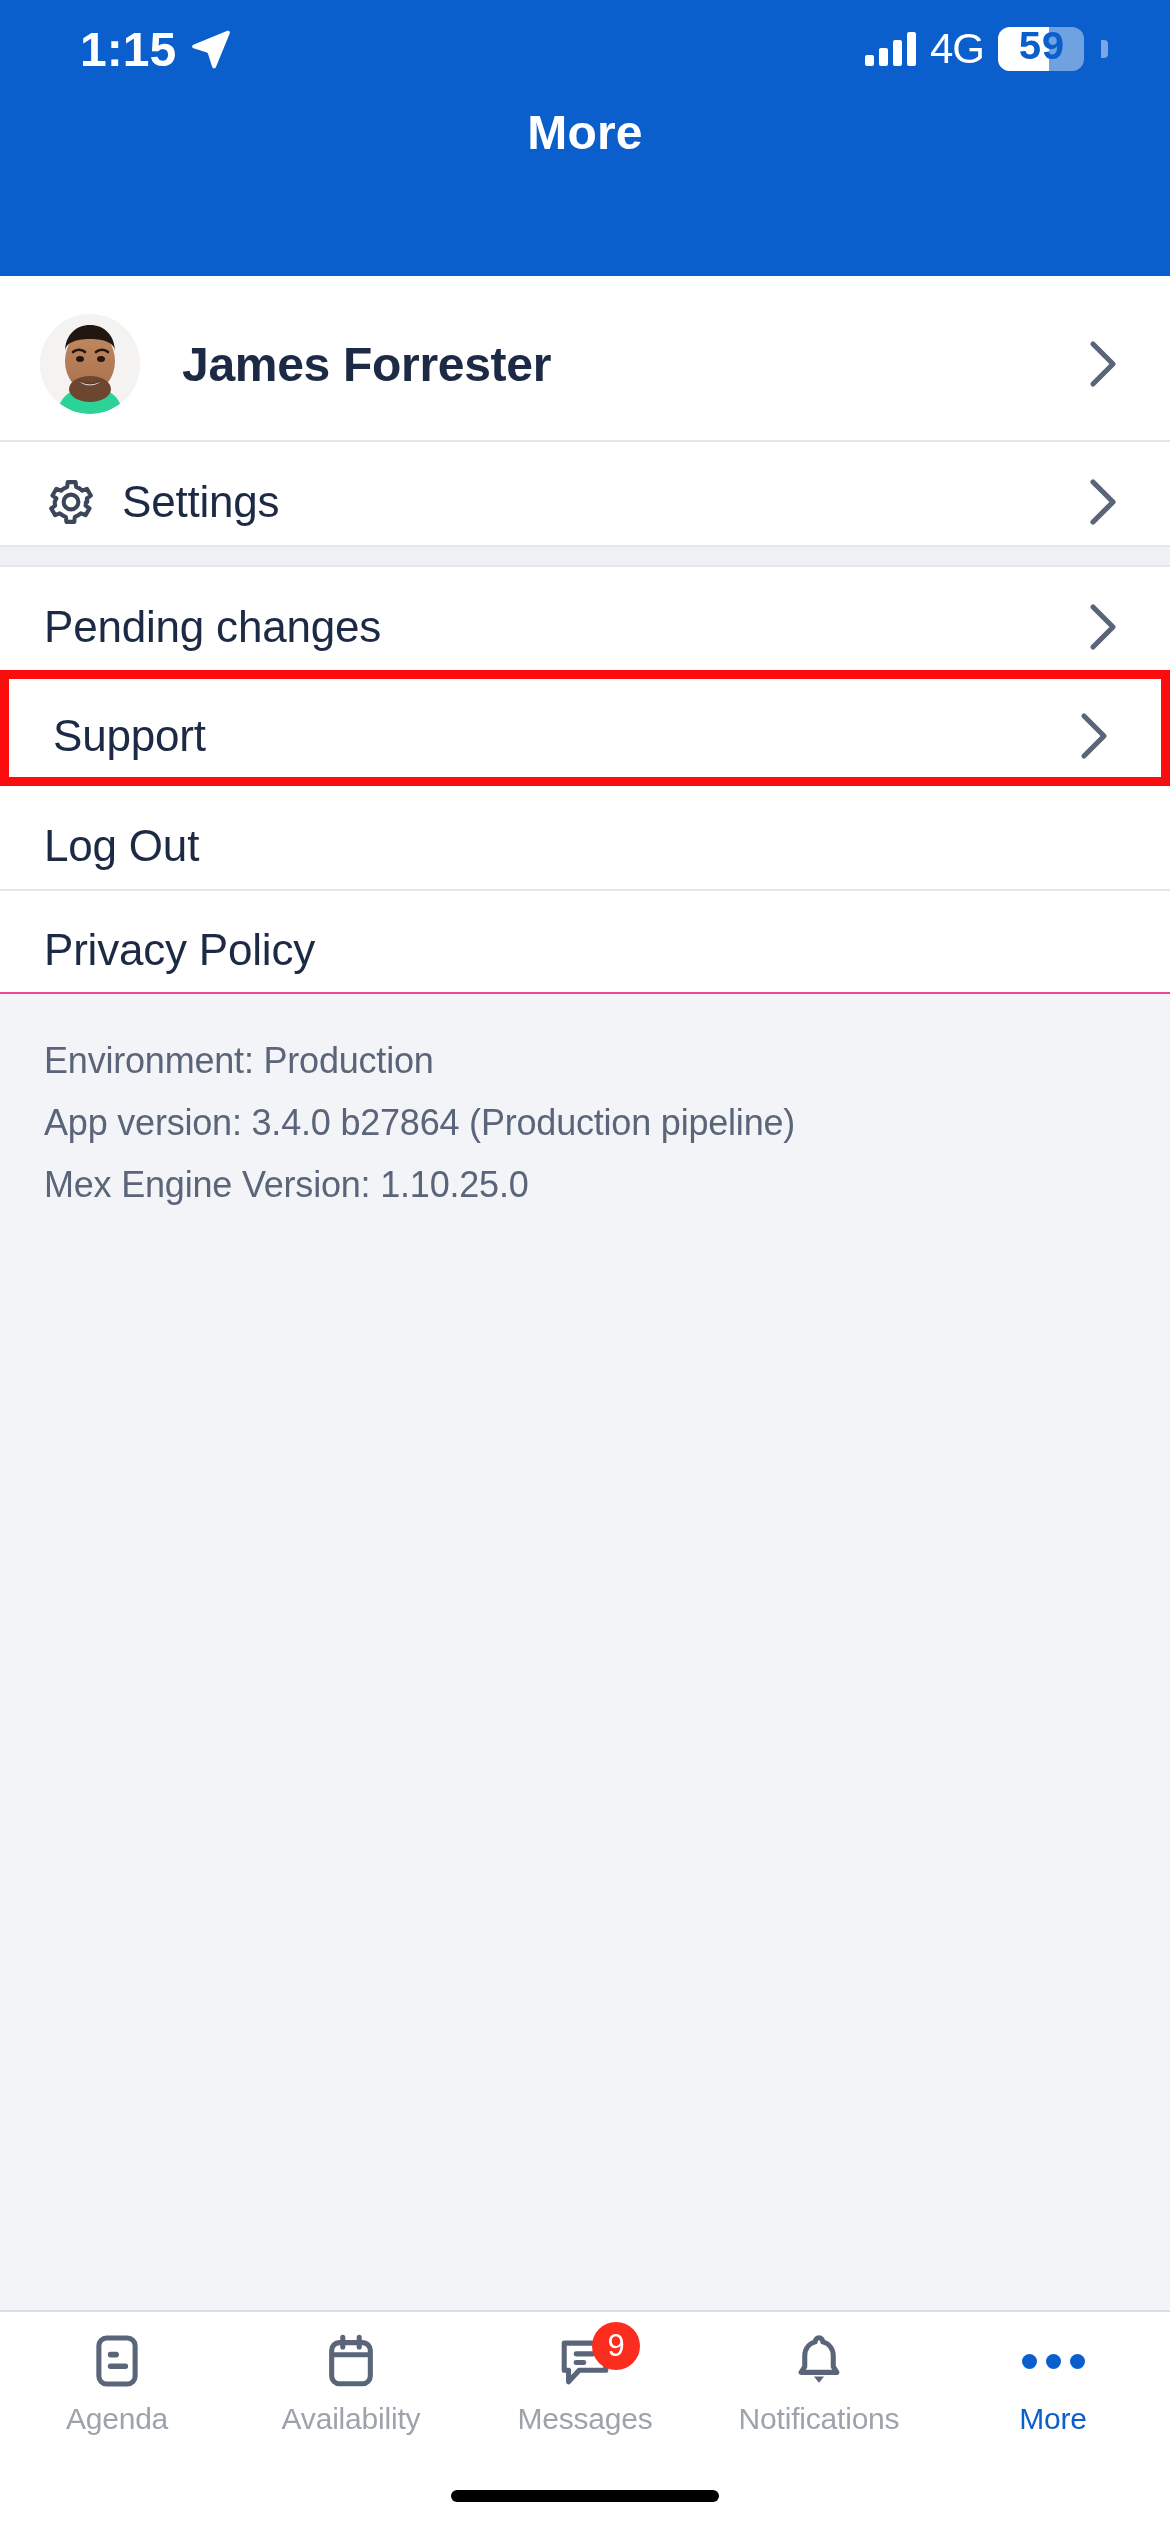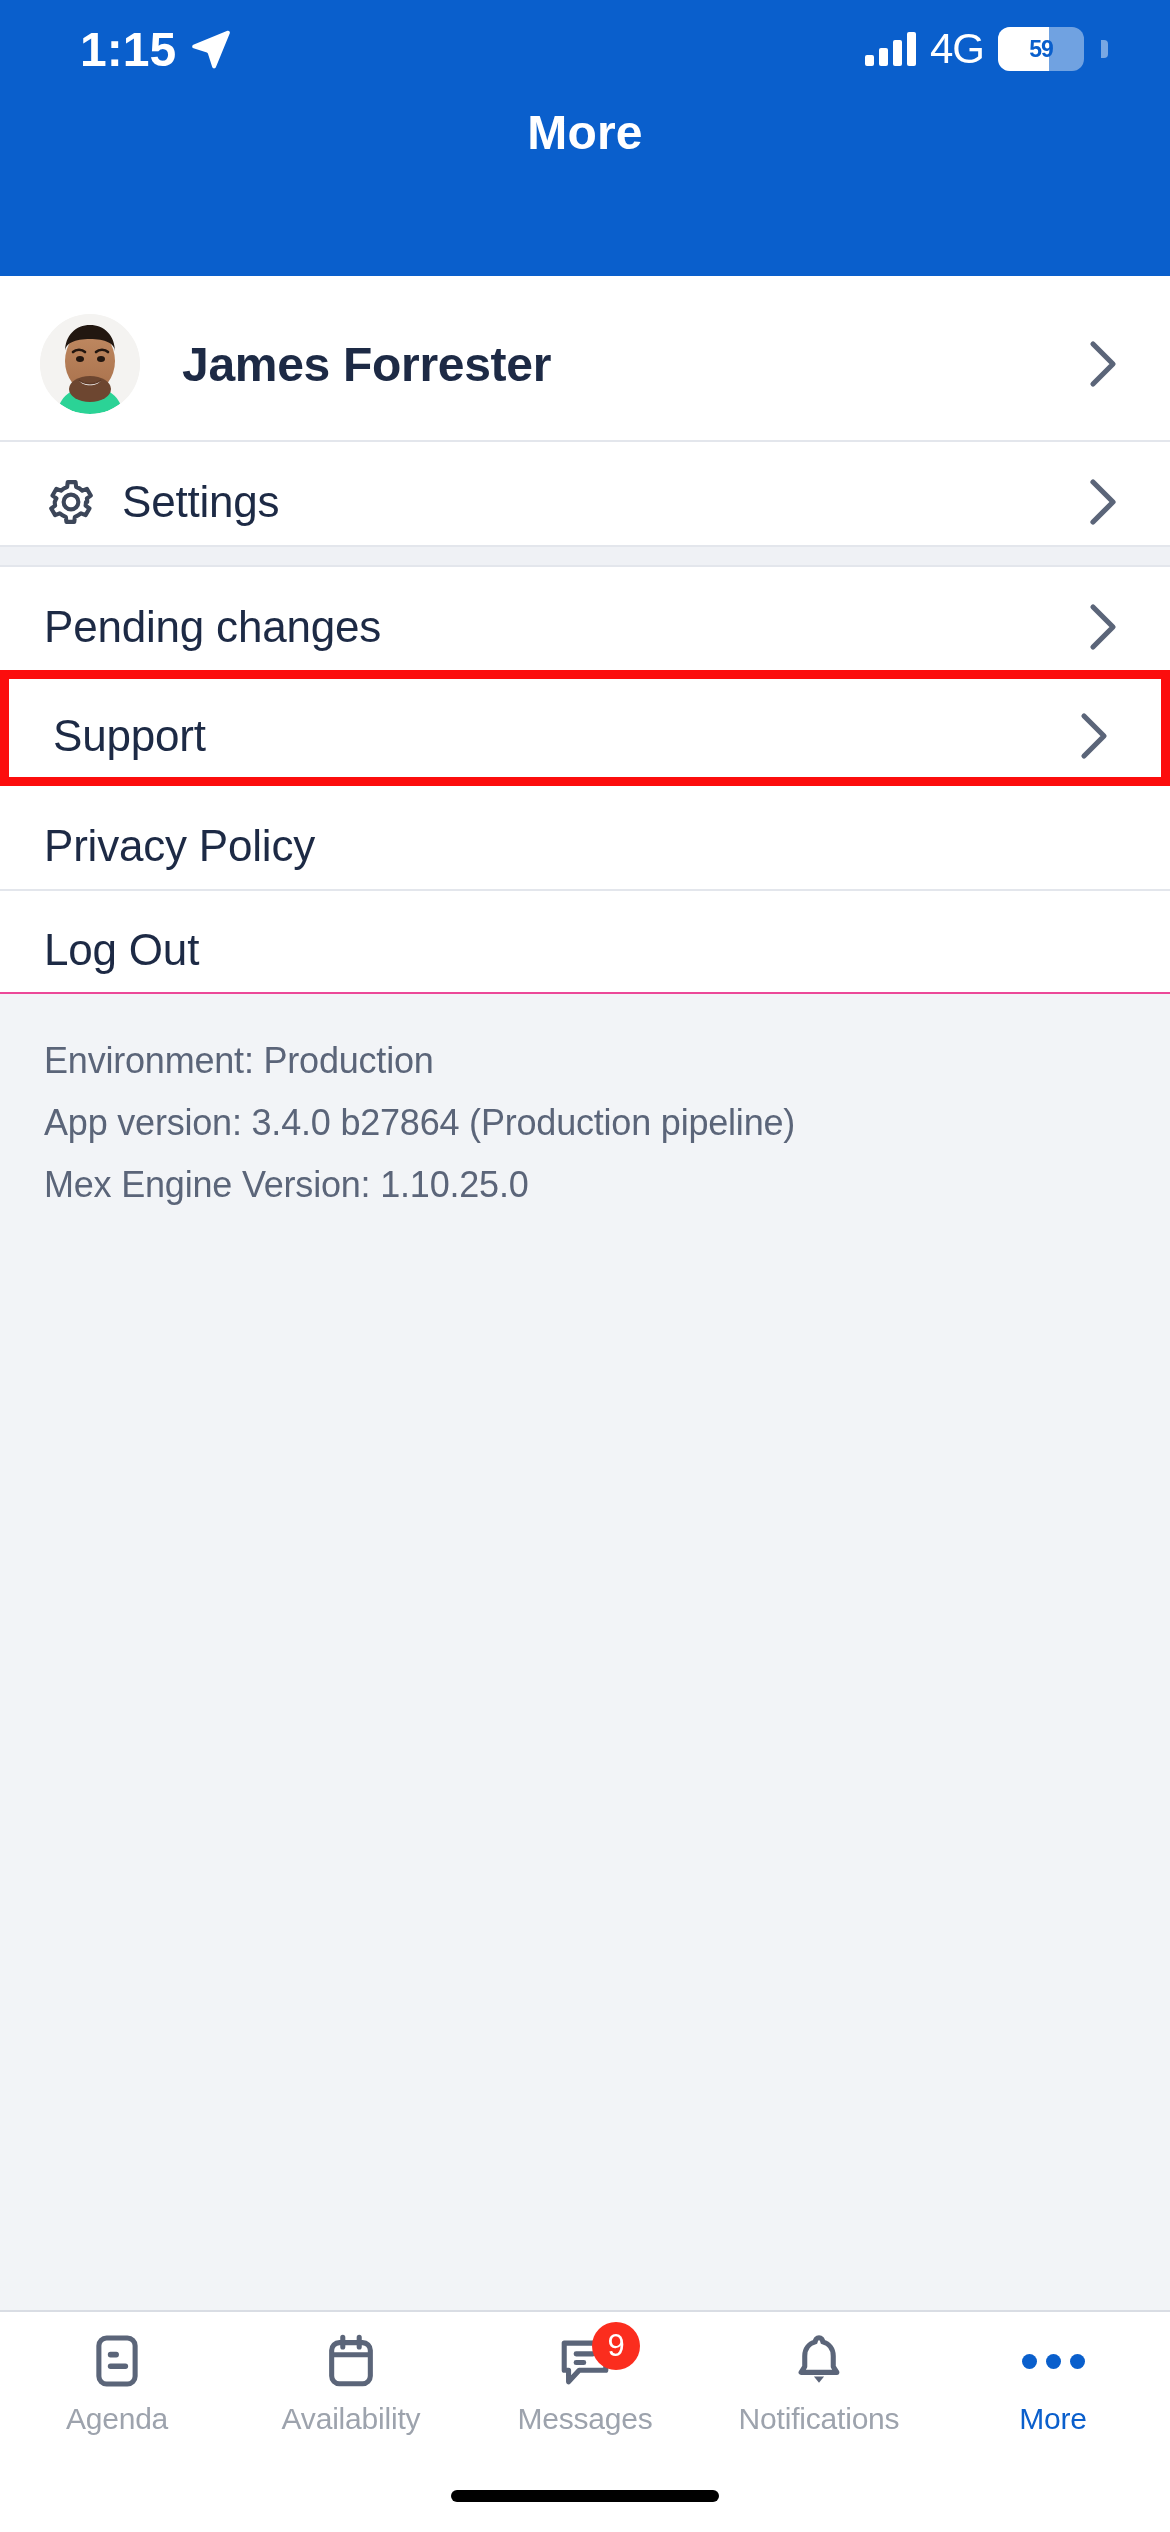--- a/index.html
+++ b/index.html
@@ -96,25 +96,26 @@
     position: absolute;
     left: 0; top: 0; bottom: 0;
     width: 59%;
     background: #ffffff;
   }
   .battery-pct {
     position: relative;
     z-index: 2;
     width: 100%;
     text-align: center;
-    font-size: 23px;
+    font-size: 40px;
     font-weight: 700;
     color: #0a5fcc;
     line-height: 44px;
     letter-spacing: -1px;
+    font-family: Liberation Mono, monospace;
   }
   .battery-cap {
     width: 7px;
     height: 18px;
     background: rgba(255,255,255,0.45);
     border-radius: 0 4px 4px 0;
     margin-left: 3px;
   }
 
   
@@ -436,24 +437,24 @@
         <span class="chevron">
           <svg viewBox="0 0 14 24" width="30" height="48" aria-hidden="true">
             <path d="M2 2l10 10L2 22" stroke="#5b6579" stroke-width="2.6" fill="none" stroke-linecap="round" stroke-linejoin="round"></path>
           </svg>
         </span>
       </div>
     </div>
 
     <div class="section">
       <div class="row">
-        <span class="row-label">Privacy Policy</span>
+        <span class="row-label">Log Out</span>
       </div>
       <div class="row">
-        <span class="row-label">Log Out</span>
+        <span class="row-label">Privacy Policy</span>
       </div>
     </div>
 
     <div class="version-block">
       <div class="version-line">Environment: Production</div>
       <div class="version-line">App version: 3.4.0 b27864 (Production pipeline)</div>
       <div class="version-line">Mex Engine Version: 1.10.25.0</div>
     </div>
 
   </div>

